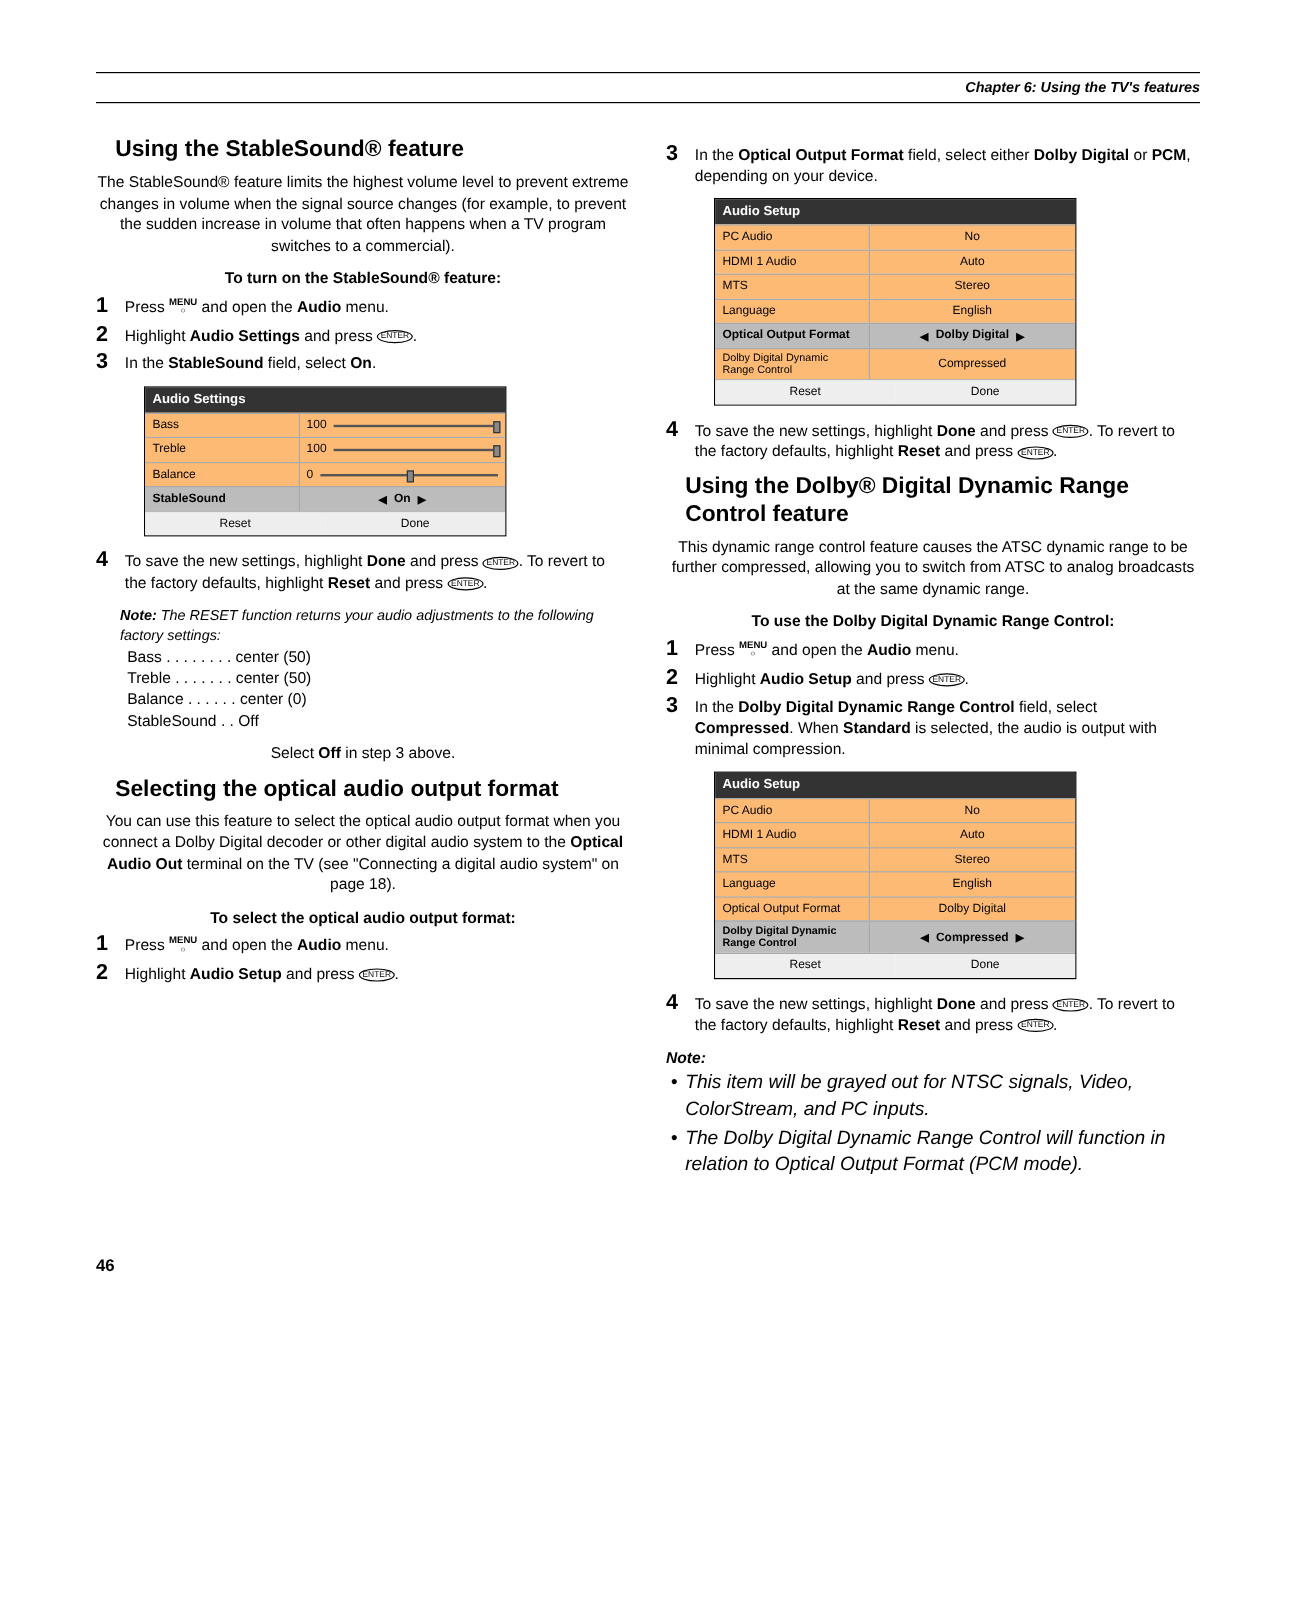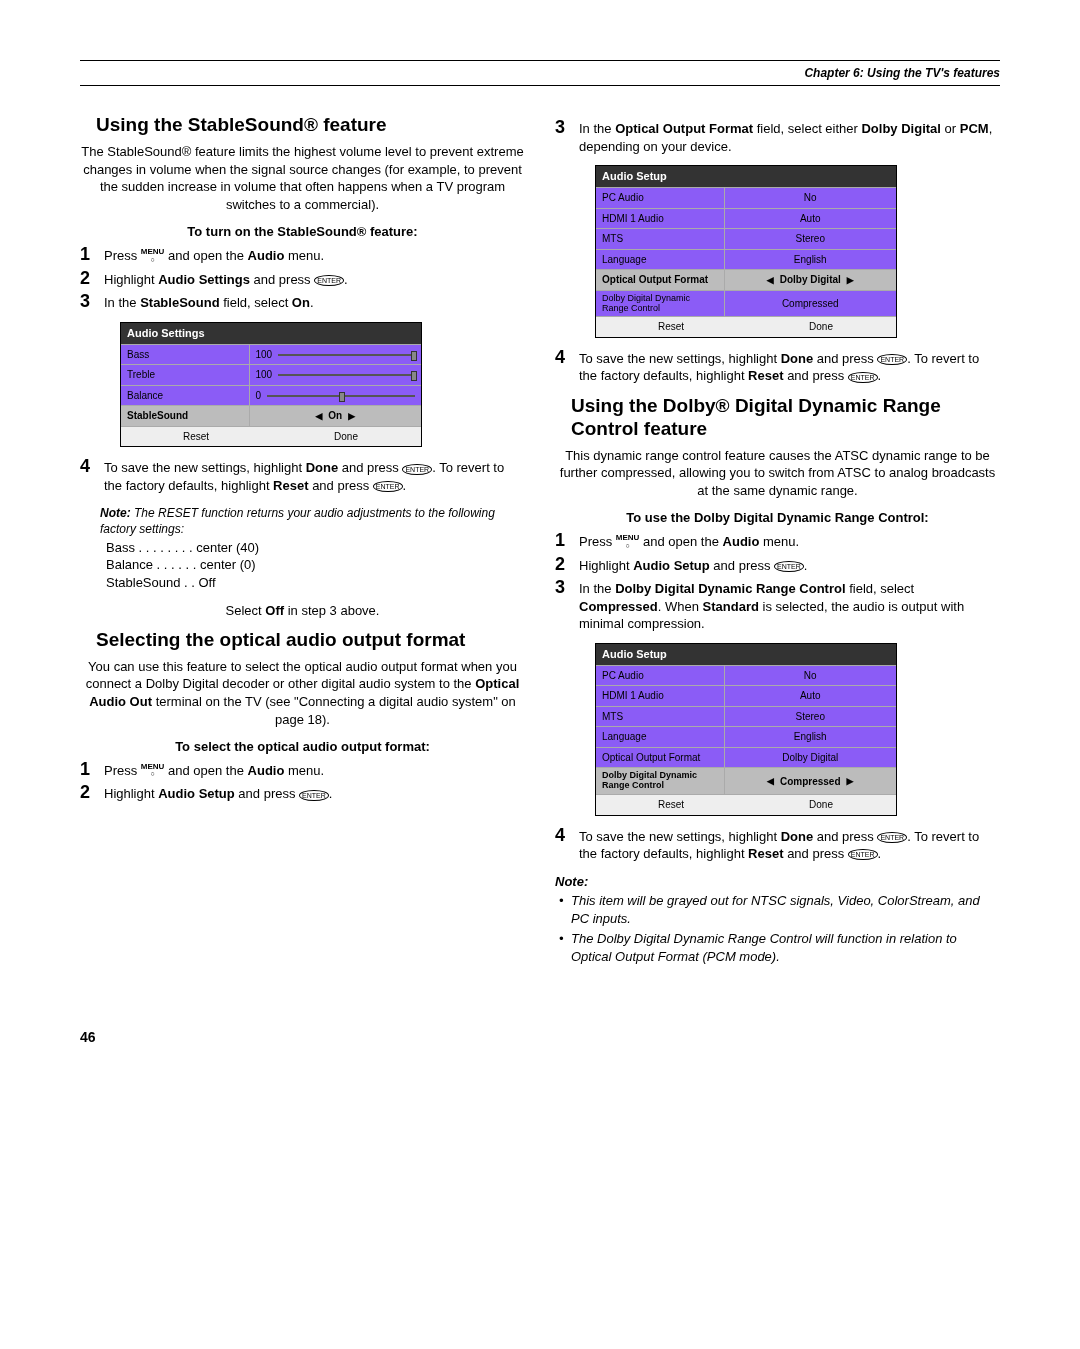--- a/index.html
+++ b/index.html
@@ -88,21 +88,21 @@
   .ui-title {
     background: #333;
     color: #fff;
     padding: 3px 6px;
     font-weight: bold;
     font-size: 11px;
   }
   .ui-row {
     display: flex;
     border-top: 1px solid #aaa;
-    background: #8b5cf6;
+    background: #fdba74;
   }
   .ui-row.hl { background: #bcbcbc; font-weight: bold; }
   .ui-cell-l {
     width: 42%;
     padding: 3px 6px;
     border-right: 1px solid #aaa;
   }
   .ui-cell-r {
     width: 58%;
     padding: 1px 6px;
@@ -135,21 +135,21 @@
     width:4px; height:8px;
     background:#888;
     border:1px solid #333;
   }
   .slider.center::after{ right:auto; left:50%; margin-left:-2px;}
   .note-block { margin-left: 20px; font-size: 12px; }
   .note-label { font-weight: bold; font-style: italic; }
   .note-text { font-style: italic; }
   .mono-list { margin: 2px 0 10px 26px; font-size: 13px; }
   .sub-head { font-weight: bold; margin: 6px 0 2px 0; }
-  .bullets { margin: 2px 0 0 4px; padding: 0; list-style: none; font-style: italic; font-size:13px; }
+  .bullets { margin: 2px 0 0 4px; padding: 0; list-style: none; font-style: italic; font-size:16px; }
   .bullets li { position: relative; padding-left: 12px; margin-bottom: 3px; }
   .bullets li::before { content: "•"; position: absolute; left: 0; }
   .arrow { font-size:9px; }
   .pagenum { font-weight: bold; font-size: 14px; margin-top: 60px; }
 </style>
 </head>
 <body>
 
 <div class="chapter-header">Chapter 6: Using the TV's features</div>
 
@@ -226,21 +226,22 @@
         <span class="steptext">
           <span>To save the new settings, highlight </span><span class="bold">Done</span><span> and press </span><span class="enter-icon">ENTER</span><span>. To revert to the factory defaults, highlight </span><span class="bold">Reset</span><span> and press </span><span class="enter-icon">ENTER</span>.
         </span>
         </li>
     </ol>
 
     <div class="note-block">
       <span class="note-label">Note:</span><span class="note-text"> The RESET function returns your audio adjustments to the following factory settings:</span>
     </div>
     <div class="mono-list">
-      <div>Bass  . . . . . . . .  center (40)</div>
+      <div>Bass  . . . . . . . .  center (50)</div>
+      <div>Treble  . . . . . . .  center (50)</div>
       <div>Balance  . . . . . .  center (0)</div>
       <div>StableSound  . .  Off</div>
     </div>
 
     <p>
       <span>Select </span><span class="bold">Off</span><span> in step 3 above.</span>
     </p>
 
     <h2 class="section">Selecting the optical audio output format</h2>
     <p>

